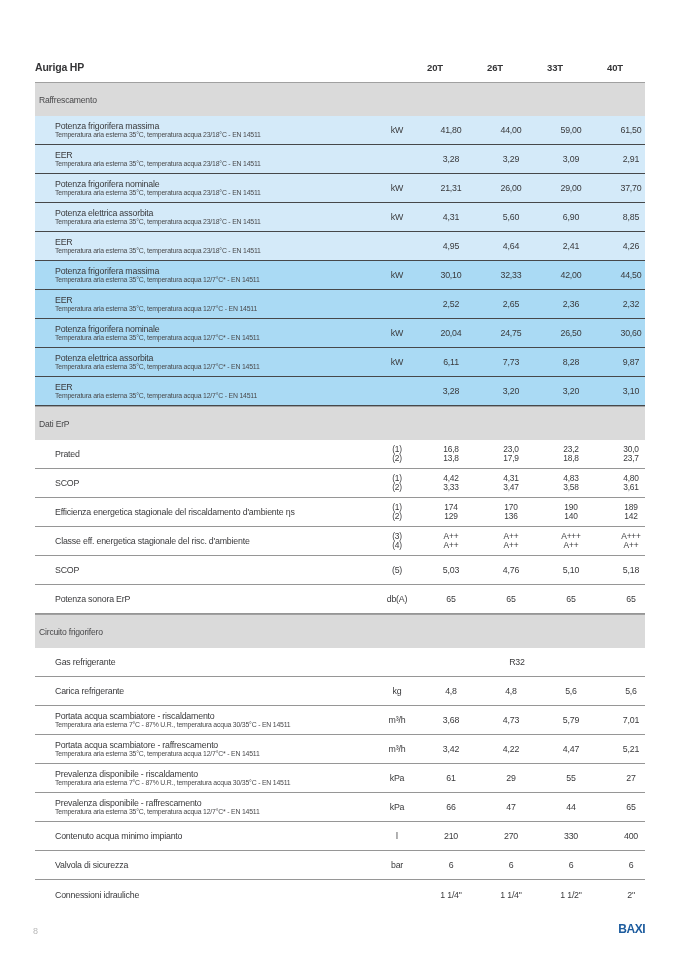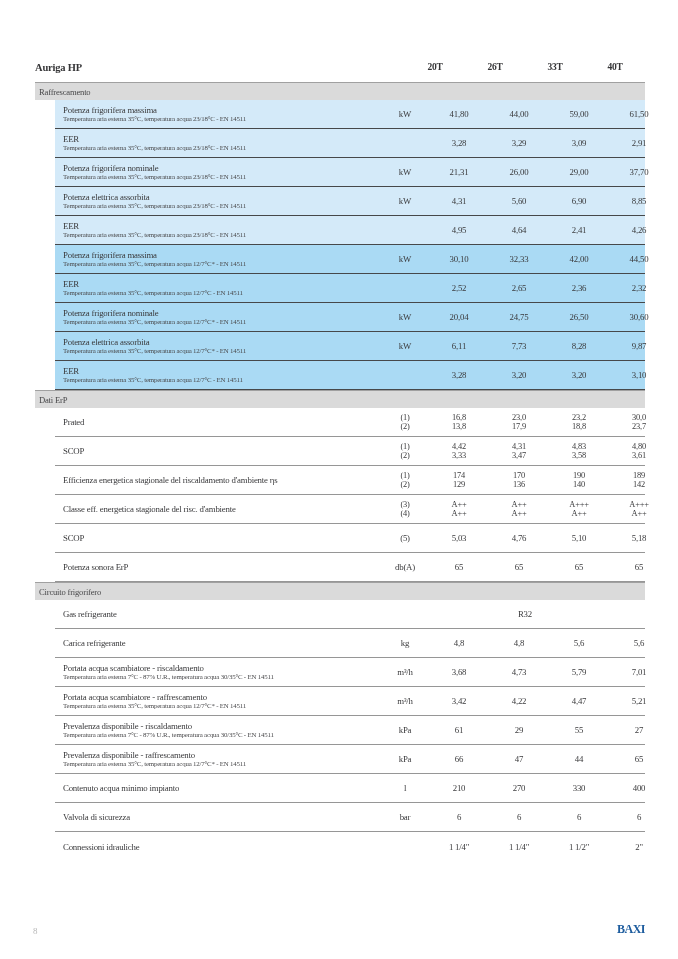--- a/index.html
+++ b/index.html
@@ -1,40 +1,40 @@
 <!DOCTYPE html>
 <html><head>
 <meta charset="utf-8">
 <style>
   html,body { margin:0; padding:0; background:#e8e8e8; }
   .page {
     position:relative; width:678px; height:959px; margin:0 auto;
     background:#ffffff; overflow:hidden;
-    font-family:Liberation Serif, serif; color:#3e3e40;
+    font-family:Liberation Sans, sans-serif; color:#3e3e40;
     letter-spacing:-0.2px;
   }
   .content { position:absolute; left:35px; top:52px; width:610px; }
 
   .thead {
     display:grid; grid-template-columns:322px 48px 60px 60px 60px 60px;
     align-items:center; height:30px;
   }
   .doc-title { font-size:10.5px; font-weight:bold; color:#353537; }
   .col-h { text-align:center; font-size:9.5px; font-weight:bold; color:#353537; }
 
   .band {
-    height:18px; background:#dadada; border-top:1px solid #a0a0a0;
+    height:34px; background:#dadada; border-top:1px solid #a0a0a0;
     display:flex; align-items:center; padding-left:4px; box-sizing:border-box;
     font-size:8.6px; color:#48484a;
   }
 
   .row {
     display:grid; grid-template-columns:318px 48px 60px 60px 60px 60px;
     min-height:29px; align-items:center; box-sizing:border-box;
-    padding-left:8px; border-bottom:1px solid #969696; background:#fff;margin-left:20px;
+    padding-left:20px; border-bottom:1px solid #969696; background:#fff;
   }
   .row.light  { background:#d4eaf9; border-bottom-color:#46484a; }
   .row.medium { background:#aadaf4; border-bottom-color:#46484a; }
   .row.last   { border-bottom:none; }
 
   .cell.label { padding:3px 2px 3px 0; }
   .label-title { font-size:8.8px; line-height:10px; color:#3a3a3c; }
   .label-sub   { font-size:6.9px; line-height:8px; color:#4a4a4c; }
 
   .cell.unit, .cell.val, .cell.merged { text-align:center; font-size:8.8px; color:#3a3a3c; }

